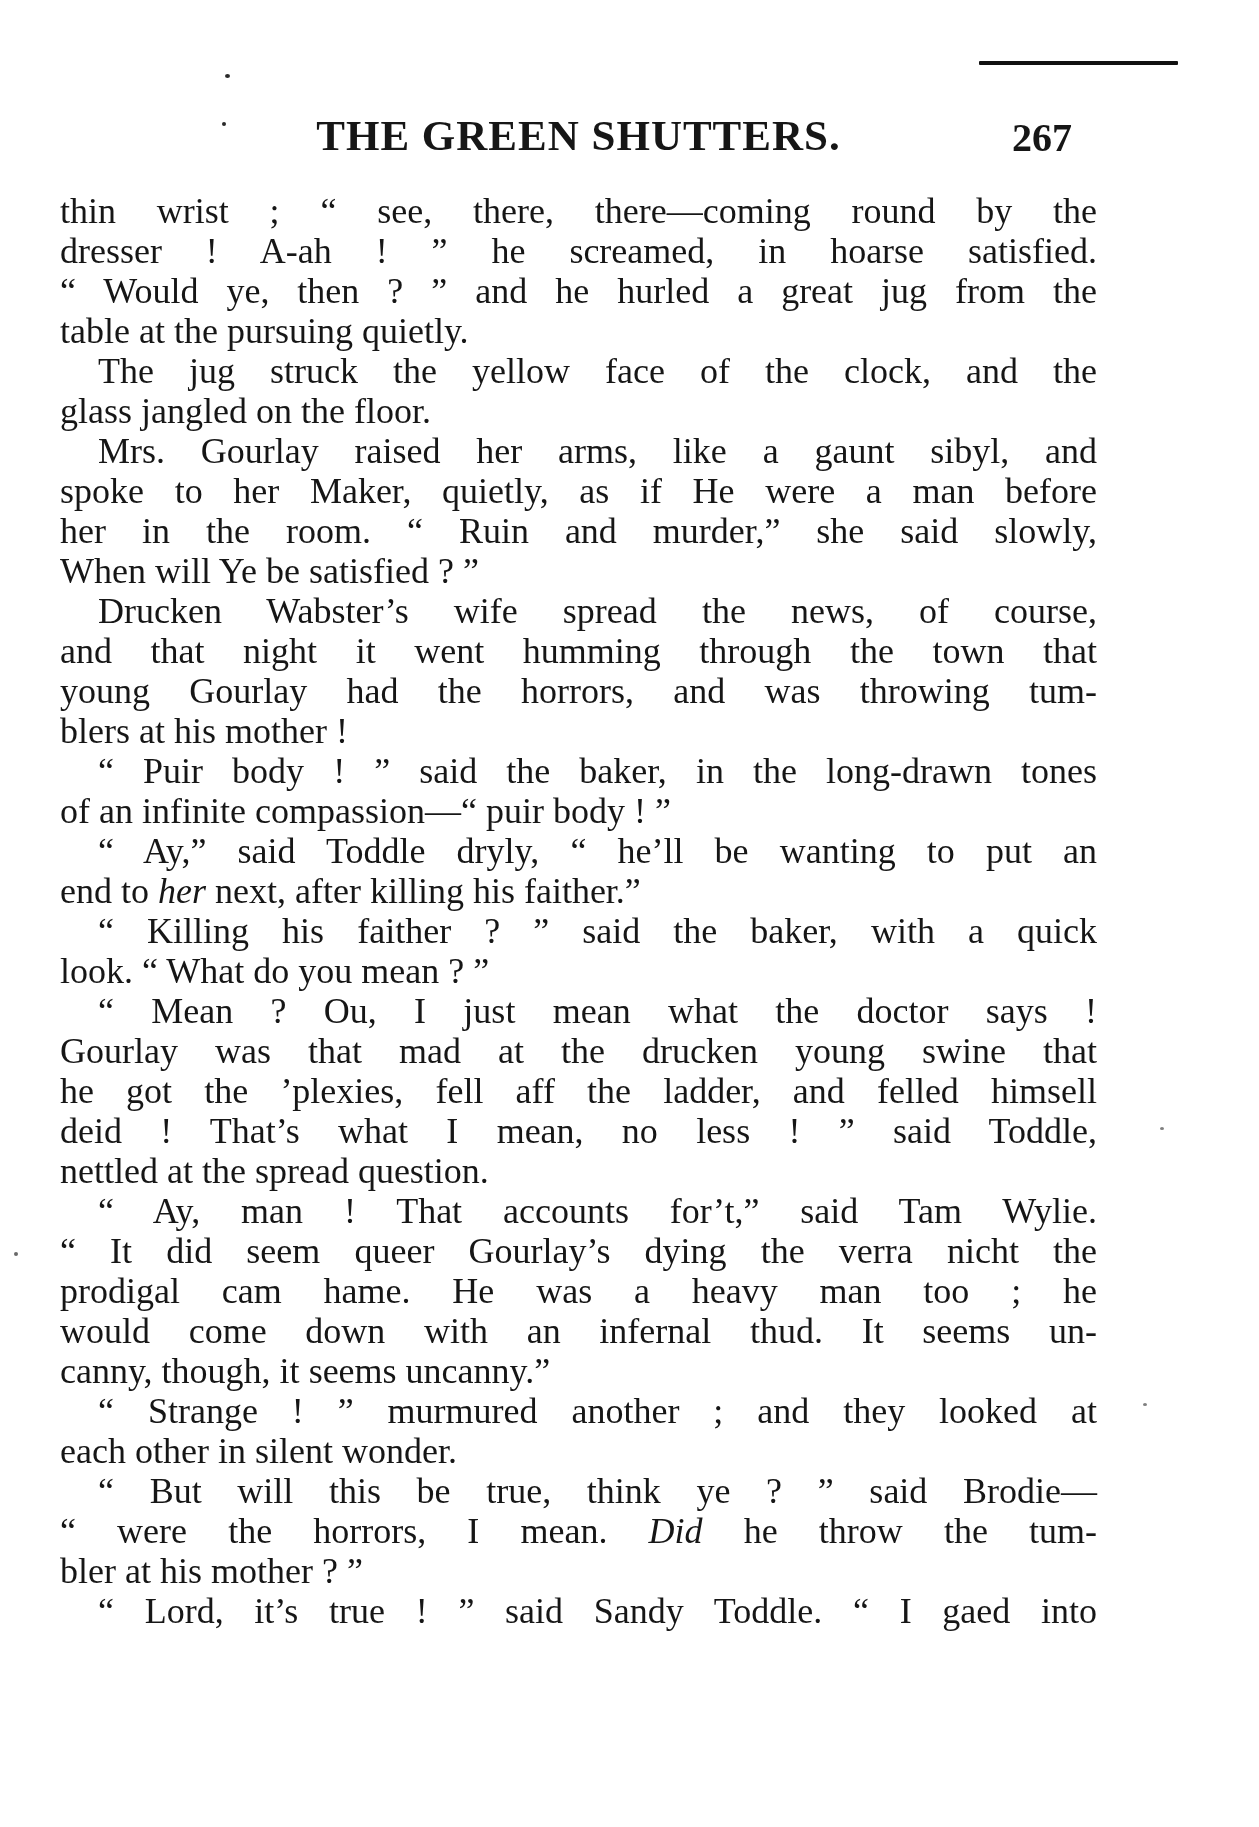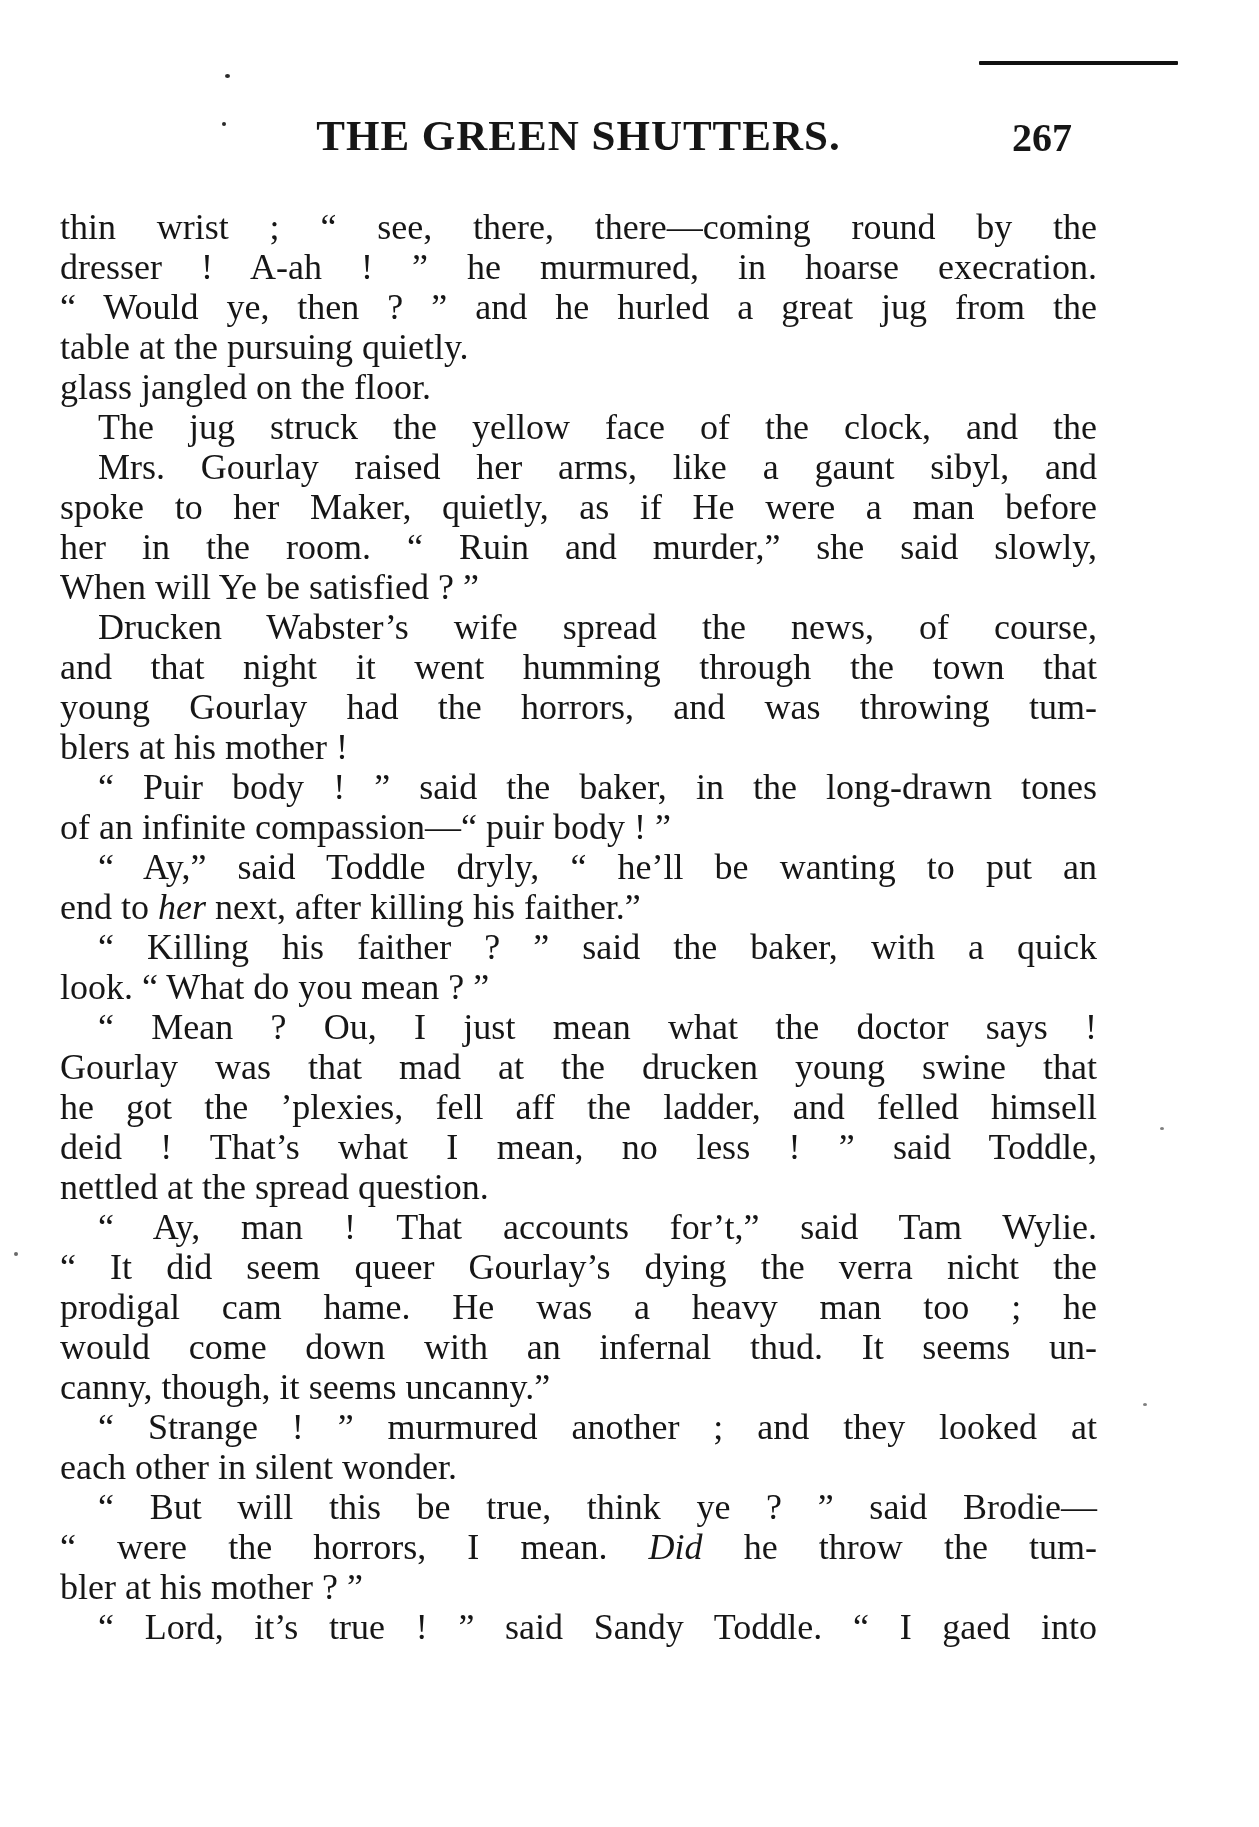--- a/index.html
+++ b/index.html
@@ -54,21 +54,21 @@
     right: 25px;
     top: 4px;
     font-size: 40px;
     font-weight: 600;
     line-height: 46px;
     text-align: center;
   }
   .body-text {
     position: absolute;
     left: 60px;
-    top: 160px;
+    top: 144px;
     width: 1037px;
   }
   .line {
     font-size: 36px;
     line-height: 40px;
     height: 40px;
     text-align: justify;
     text-align-last: justify;
     white-space: normal;
     overflow: visible;
@@ -104,25 +104,25 @@
   <div class="speck s4"></div>
   <div class="speck s5"></div>
 
   <header class="running-header">
     <div class="page-title">THE GREEN SHUTTERS.</div>
     <div class="page-number">267</div>
   </header>
 
   <main class="body-text">
       <div class="line"><span>thin wrist ; “ see, there, there—coming round by the</span></div>
-      <div class="line"><span>dresser !  A-ah ! ” he murmured, in hoarse execration.</span></div>
+      <div class="line"><span>dresser !  A-ah ! ” he screamed, in hoarse satisfied.</span></div>
       <div class="line"><span>“ Would ye, then ? ” and he hurled a great jug from the</span></div>
       <div class="line end"><span>table at the pursuing quietly.</span></div>
+      <div class="line indent"><span>The jug struck the yellow face of the clock, and the</span></div>
       <div class="line end"><span>glass jangled on the floor.</span></div>
-      <div class="line indent"><span>The jug struck the yellow face of the clock, and the</span></div>
       <div class="line indent"><span>Mrs. Gourlay raised her arms, like a gaunt sibyl, and</span></div>
       <div class="line"><span>spoke to her Maker, quietly, as if He were a man before</span></div>
       <div class="line"><span>her in the room.  “ Ruin and murder,” she said slowly,</span></div>
       <div class="line end"><span>When will Ye be satisfied ? ”</span></div>
       <div class="line indent"><span>Drucken Wabster’s wife spread the news, of course,</span></div>
       <div class="line"><span>and that night it went humming through the town that</span></div>
       <div class="line"><span>young Gourlay had the horrors, and was throwing tum-</span></div>
       <div class="line end"><span>blers at his mother !</span></div>
       <div class="line indent"><span>“ Puir body ! ” said the baker, in the long-drawn tones</span></div>
       <div class="line end"><span>of an infinite compassion—“ puir body ! ”</span></div>

